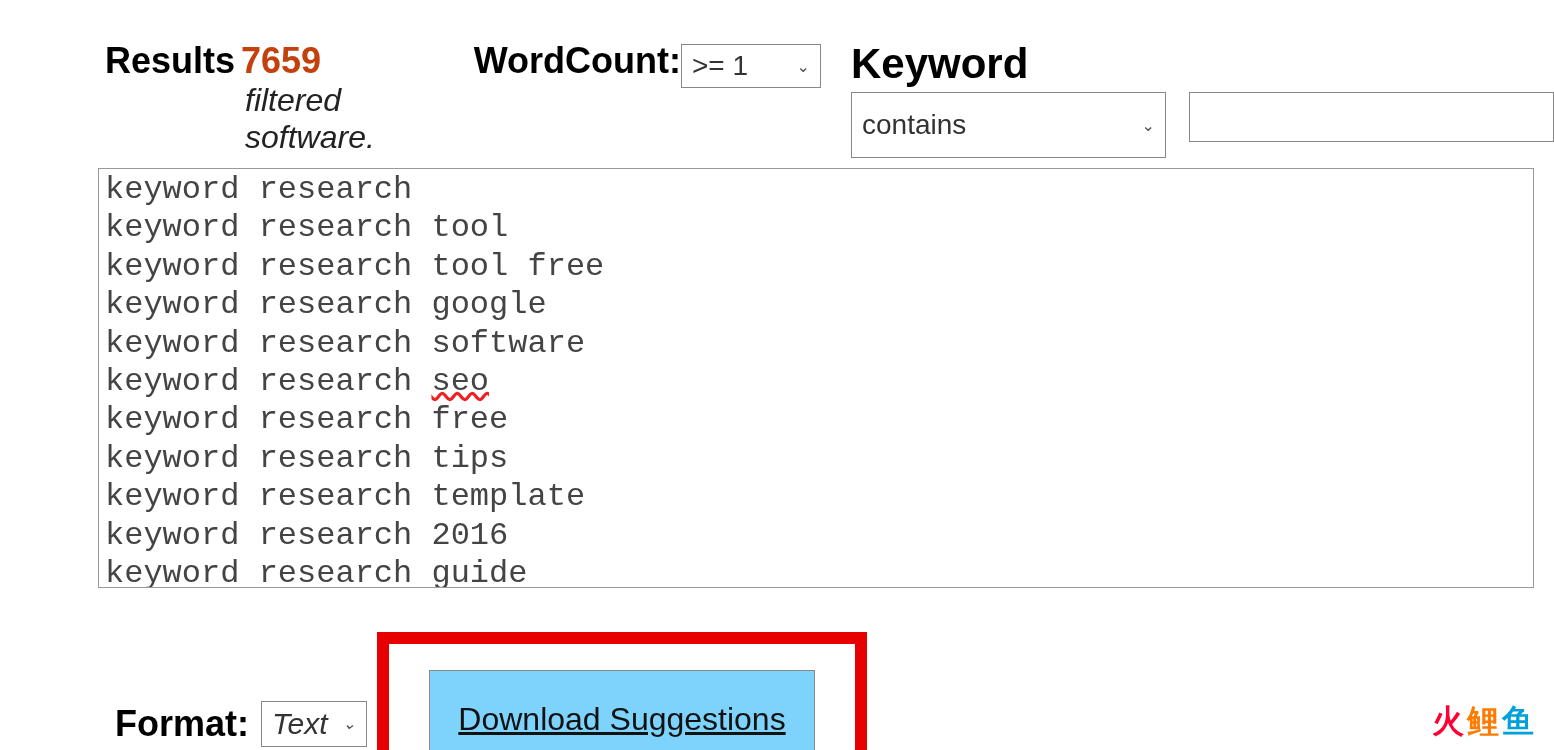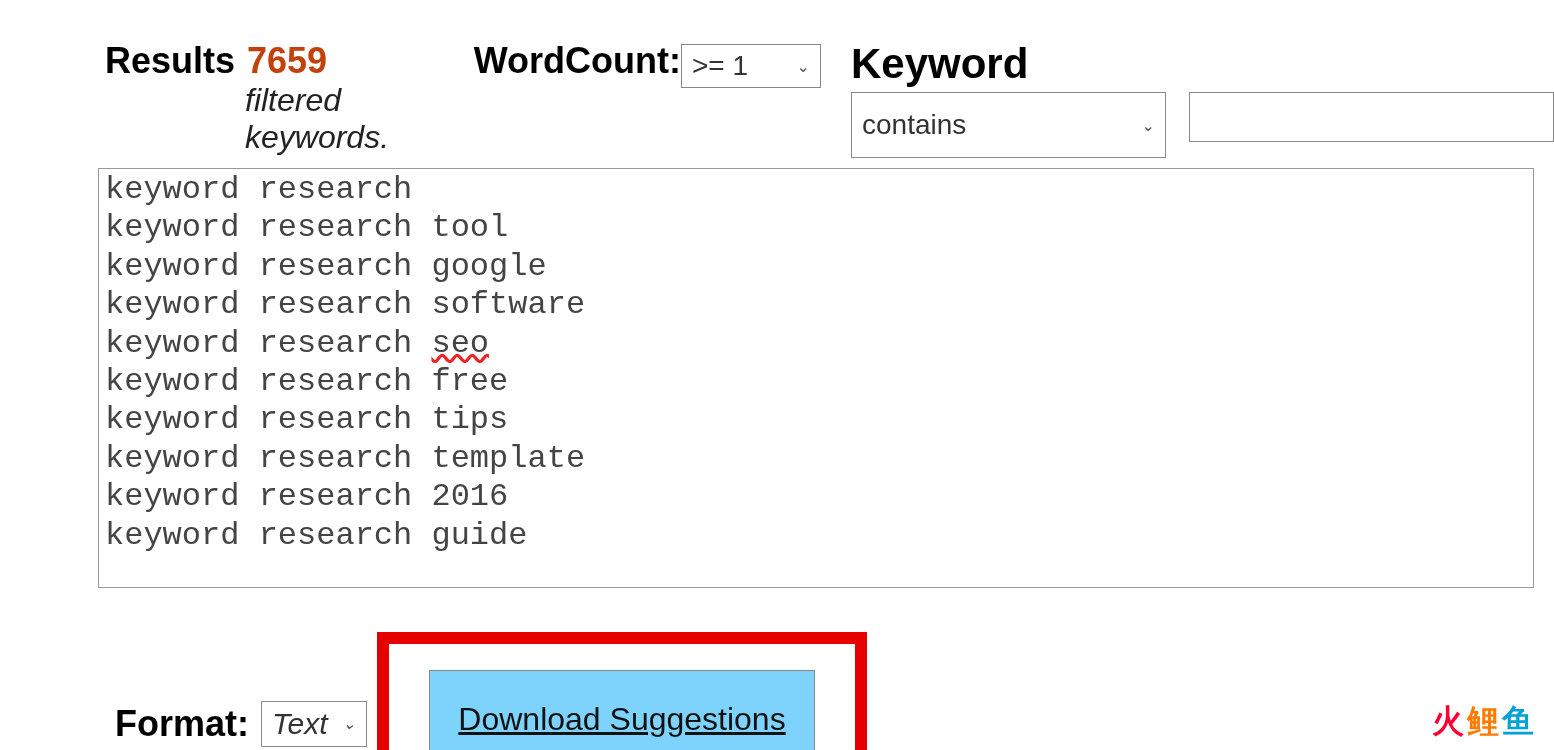--- a/index.html
+++ b/index.html
@@ -11,21 +11,21 @@
       padding-top: 40px;
       position: relative;
     }
     .header-row {
       display: flex;
       align-items: flex-start;
       padding-left: 105px;
       gap: 0;
     }
     .results-block { display: flex; flex-direction: column; }
-    .results-line { display: flex; align-items: baseline; gap: 12px; }
+    .results-line { display: flex; align-items: baseline; gap: 6px; }
     .results-label { font-size: 36px; font-weight: bold; color: #000; }
     .results-count { font-size: 36px; font-weight: bold; color: #c2410c; }
     .filtered-label { font-size: 32px; font-style: italic; color: #222; padding-left: 140px; }
     .wordcount-block { display: flex; flex-direction: row; margin-left: 10px; }
     .wordcount-label { font-size: 36px; font-weight: bold; color: #000; white-space: nowrap; }
     .keyword-block { display: flex; flex-direction: column; margin-left: 30px; }
     .keyword-label { font-size: 42px; font-weight: bold; color: #000; }
     .keyword-controls { display: flex; gap: 15px; margin-top: 4px; }
     .select-box {
       border: 1px solid #888;
@@ -110,21 +110,21 @@
   </style>
 </head>
 <body>
 
 <div class="header-row">
   <div class="results-block">
     <div class="results-line">
       <span class="results-label">Results</span>
       <span class="results-count">7659</span>
     </div>
-    <span class="filtered-label">filtered keywords.</span>
+    <span class="filtered-label">filtered software.</span>
   </div>
   <div class="wordcount-block">
     <span class="wordcount-label">WordCount:</span>
     <div class="select-box select-wc">
       <span>&gt;= 1</span>
       <span class="select-chevron">⌄</span>
     </div>
   </div>
   <div class="keyword-block">
     <span class="keyword-label">Keyword</span>
@@ -134,20 +134,21 @@
         <span class="select-chevron">⌄</span>
       </div>
       <input class="kw-input" type="text" value="" style="">
     </div>
   </div>
 </div>
 
 <div class="results-box">
     <div class="result-line">keyword research</div>
     <div class="result-line">keyword research tool</div>
+    <div class="result-line">keyword research tool free</div>
     <div class="result-line">keyword research google</div>
     <div class="result-line">keyword research software</div>
     <div class="result-line">keyword research <span class="spellcheck-underline">seo</span></div>
     <div class="result-line">keyword research free</div>
     <div class="result-line">keyword research tips</div>
     <div class="result-line">keyword research template</div>
     <div class="result-line">keyword research 2016</div>
     <div class="result-line">keyword research guide</div>
   </div>
 

